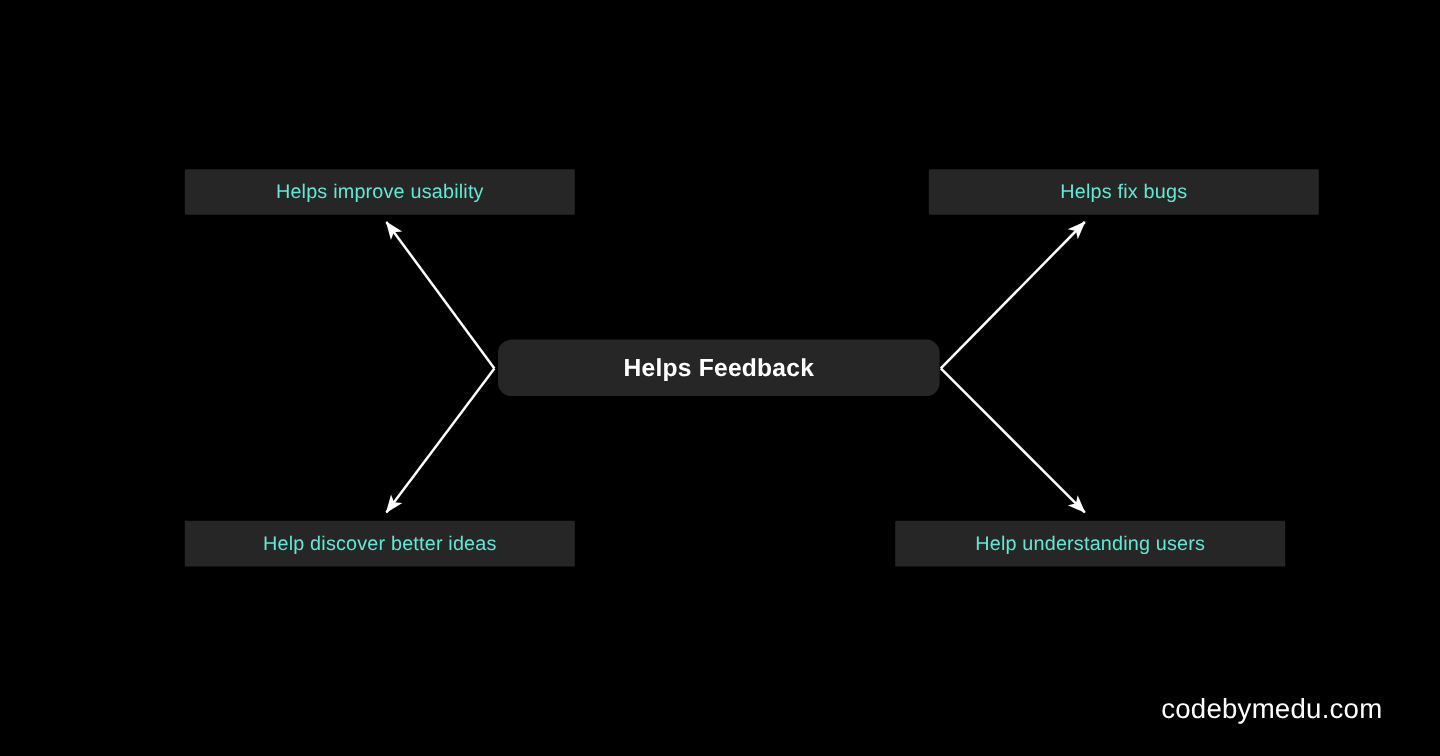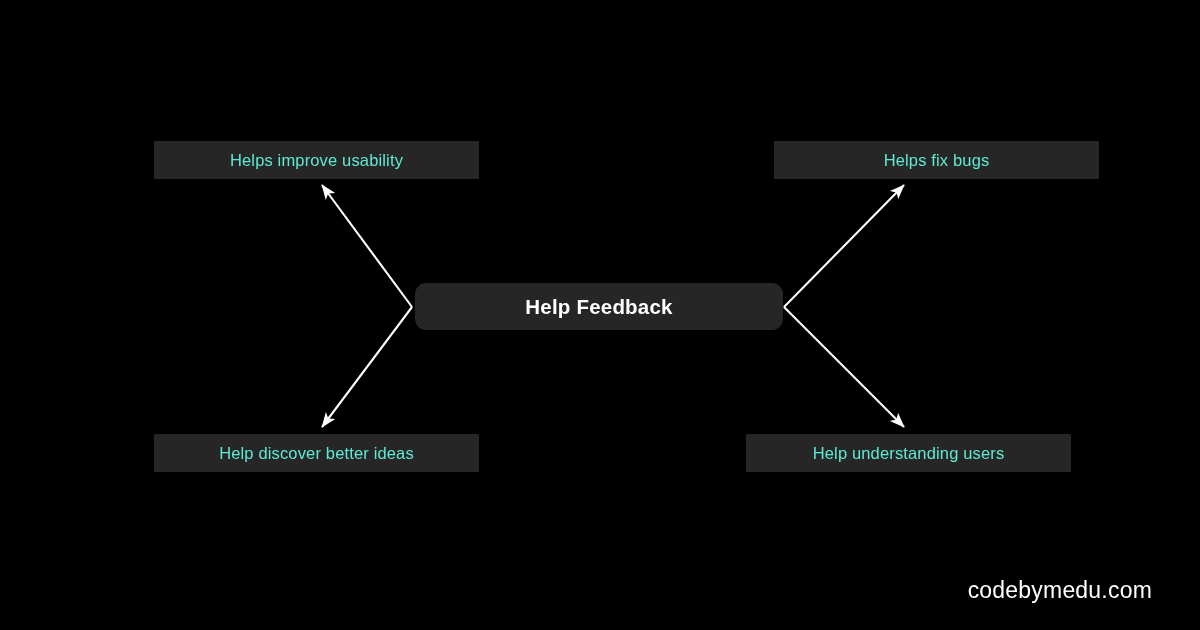--- a/index.html
+++ b/index.html
@@ -99,21 +99,21 @@
 
   <div class="node node-leaf" id="node-top-left">
     <span class="node-label">Helps improve usability</span>
   </div>
 
   <div class="node node-leaf" id="node-top-right">
     <span class="node-label">Helps fix bugs</span>
   </div>
 
   <div class="node node-center">
-    <span class="node-label">Help Feedback</span>
+    <span class="node-label">Helps Feedback</span>
   </div>
 
   <div class="node node-leaf" id="node-bottom-right">
     <span class="node-label">Help understanding users</span>
   </div>
 
   <div class="node node-leaf" id="node-bottom-left">
     <span class="node-label">Help discover better ideas</span>
   </div>
 

